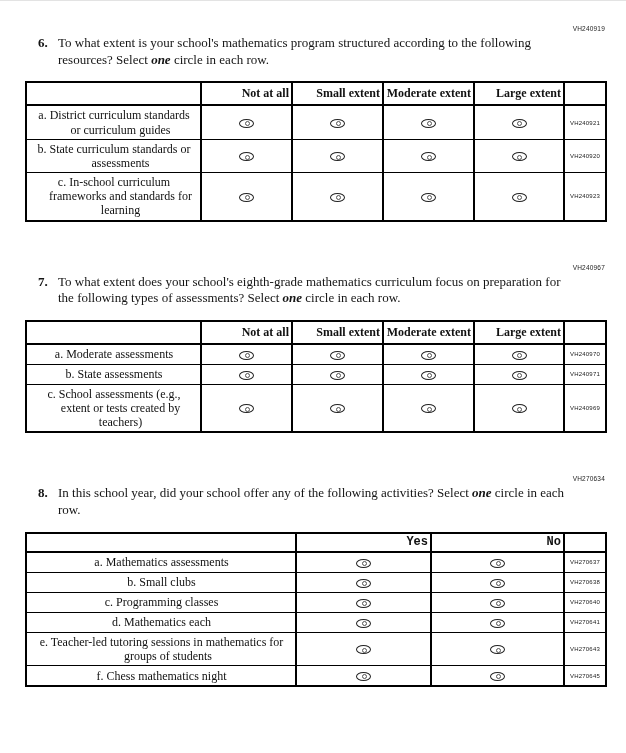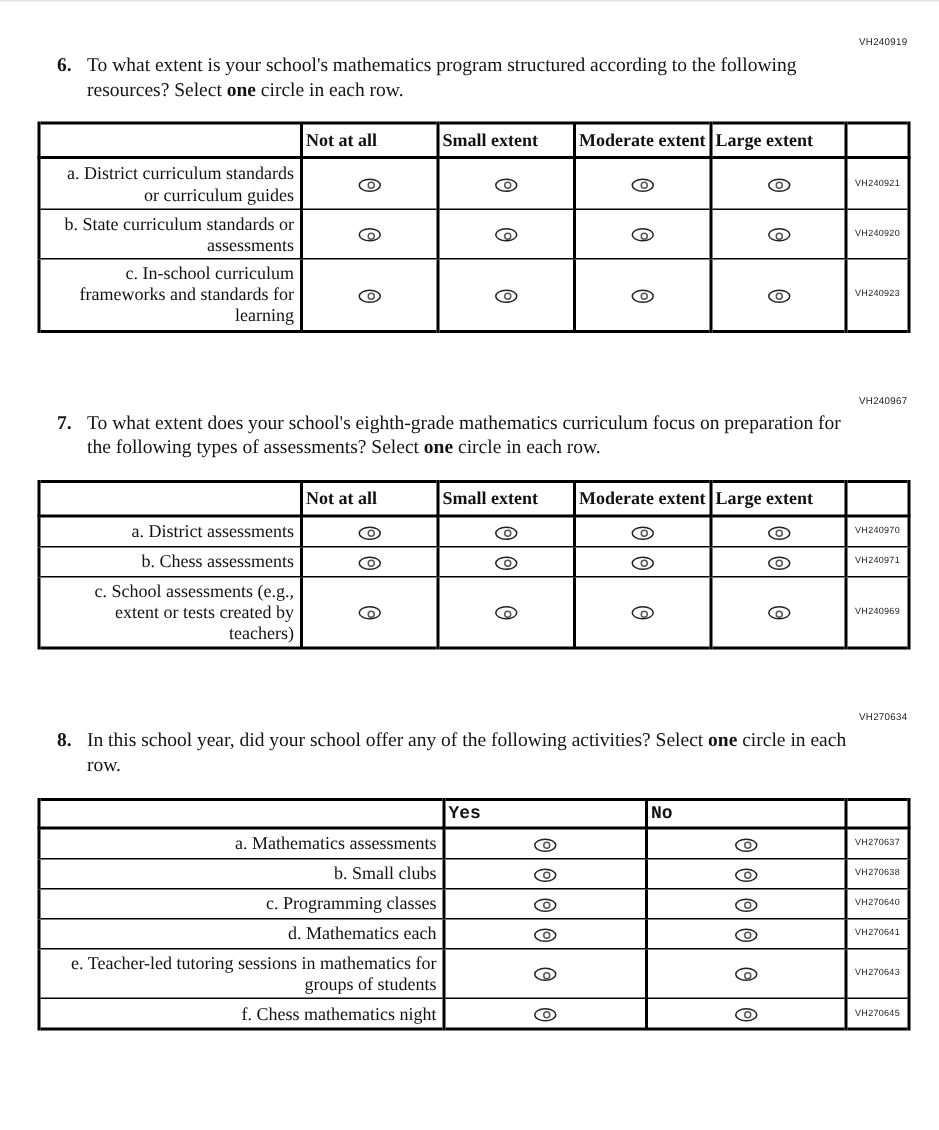--- a/index.html
+++ b/index.html
@@ -15,48 +15,48 @@
     font-size: 6.5px;
     letter-spacing: 0.2px;
     color: #222;
     margin-bottom: 2px;
     height: 8px;
   }
 
   .q-prompt { display: flex; margin-left: 13px; margin-bottom: 13px; font-size: 13px; line-height: 1.28; }
   .q-num { font-weight: bold; flex: 0 0 20px; width: 20px; }
   .q-text { max-width: 517px; }
-  .q-text b { font-weight: bold; }
+  .q-text b { font-weight: bold; font-style: italic; }
 
   table.q-table {
     width: 580px;
     table-layout: fixed;
     border-collapse: collapse;
     border: 2px solid #000;
     font-size: 12px;
     color: #111;
   }
   table.q-table th, table.q-table td {
     border: 1px solid #000;
     border-left-width: 2px;
     border-right-width: 2px;
     vertical-align: middle;
   }
   table.q-table thead th {
     border-bottom: 2px solid #000;
     font-weight: bold;
-    text-align: left;
+    text-align: right;
     padding: 4px 2px;
     line-height: 1.1;
     font-size: 12px;
   }
   table.q-table thead th.short { padding: 2px 2px; font-family: Liberation Mono, monospace; }
 
   td.rowlabel {
-    text-align: right;
+    text-align: center;
     padding: 2px 4px 2px 18px;
     text-indent: -13px;
     line-height: 1.18;
     font-size: 12px;
   }
   td.oval-cell { text-align: center; padding: 2px 0; }
   td.codecell {
     font-family: "Liberation Sans", sans-serif;
     font-size: 6px;
     letter-spacing: 0.2px;
@@ -166,29 +166,29 @@
           <th></th>
           <th>Not at all</th>
           <th>Small extent</th>
           <th>Moderate extent</th>
           <th>Large extent</th>
           <th></th>
         </tr>
       </thead>
       <tbody>
         <tr class="slim">
-          <td class="rowlabel"><span>a.</span> <span>District assessments</span></td>
+          <td class="rowlabel"><span>a.</span> <span>Moderate assessments</span></td>
           <td class="oval-cell"><span class="oval"></span></td>
           <td class="oval-cell"><span class="oval"></span></td>
           <td class="oval-cell"><span class="oval"></span></td>
           <td class="oval-cell"><span class="oval"></span></td>
           <td class="codecell">VH240970</td>
         </tr>
         <tr class="slim">
-          <td class="rowlabel"><span>b.</span> <span>Chess assessments</span></td>
+          <td class="rowlabel"><span>b.</span> <span>State assessments</span></td>
           <td class="oval-cell"><span class="oval"></span></td>
           <td class="oval-cell"><span class="oval"></span></td>
           <td class="oval-cell"><span class="oval"></span></td>
           <td class="oval-cell"><span class="oval"></span></td>
           <td class="codecell">VH240971</td>
         </tr>
         <tr>
           <td class="rowlabel"><span>c.</span> <span>School assessments (e.g., extent or tests created by teachers)</span></td>
           <td class="oval-cell"><span class="oval"></span></td>
           <td class="oval-cell"><span class="oval"></span></td>

